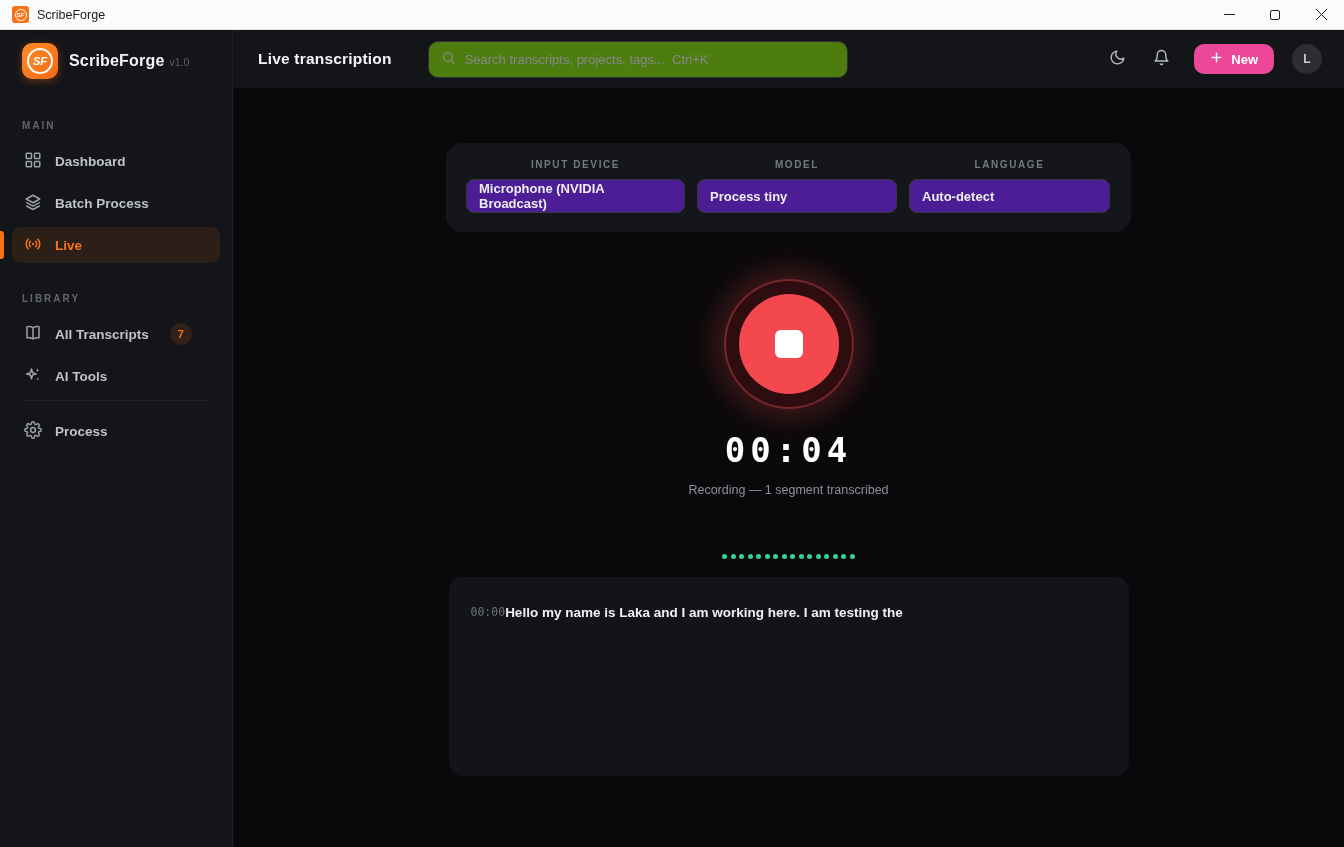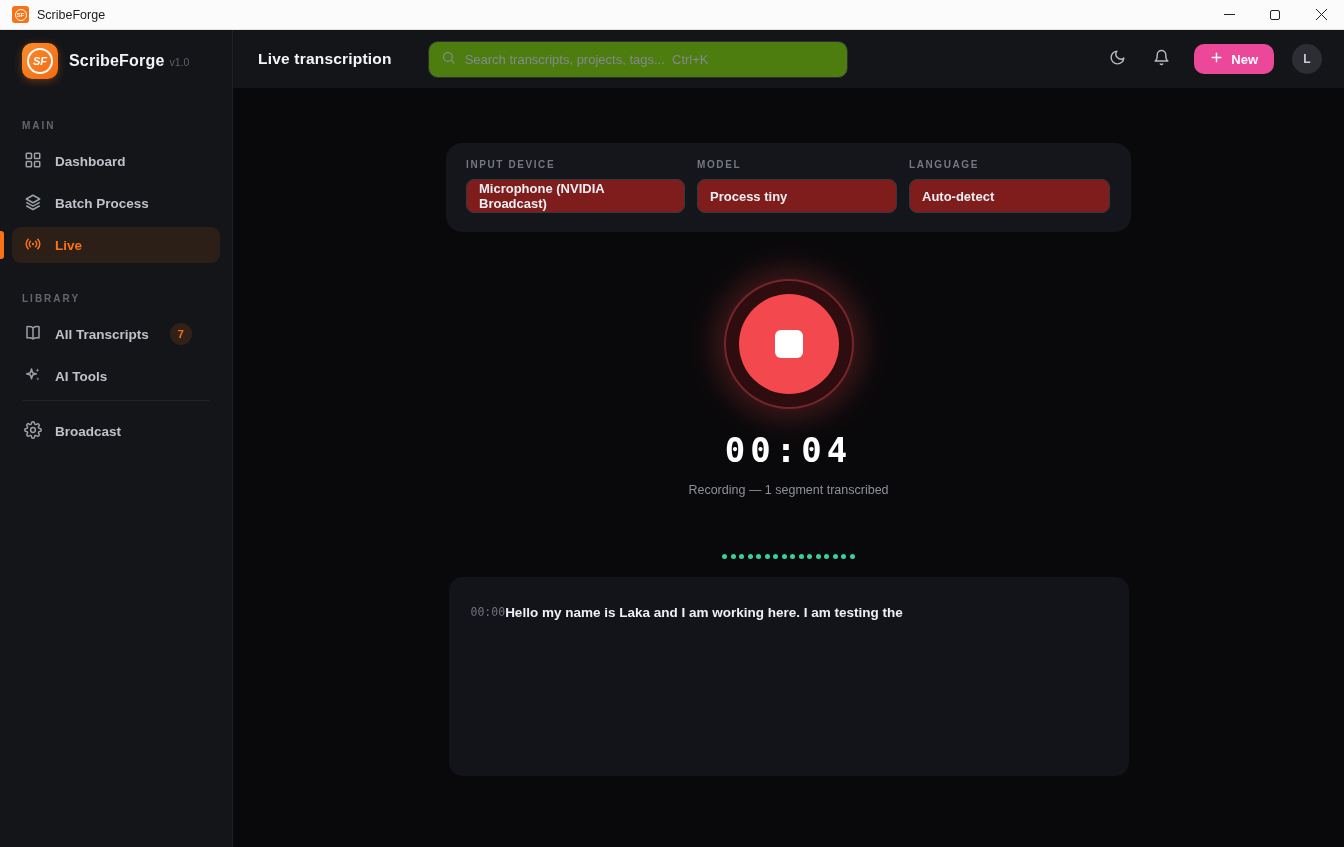--- a/index.html
+++ b/index.html
@@ -49,22 +49,22 @@
   .topbar-right { margin-left:auto; display:flex; align-items:center; gap:10px; }
   .icon-btn { width:34px; height:34px; display:flex; align-items:center; justify-content:center; cursor:pointer; border-radius:8px; }
   .btn-new { display:flex; align-items:center; gap:8px; background:#ec4899; color:#fff; font-size:13px; font-weight:bold; border:none; border-radius:10px; height:30px; padding:0 16px; margin-left:6px; cursor:pointer; font-family:"Liberation Sans", sans-serif; }
   .avatar { width:30px; height:30px; border-radius:50%; background:#2c2e34; color:#c9cdd3; font-size:12px; font-weight:bold; display:flex; align-items:center; justify-content:center; margin-left:8px; cursor:pointer; }
 
   
   .main { flex:1; background:#09090b; display:flex; flex-direction:column; align-items:center; overflow:hidden; }
   .col { width:685px; display:flex; flex-direction:column; align-items:center; }
 
   .controls-panel { width:685px; margin-top:55px; background:#15161b; border-radius:16px; padding:16px 20px 19px 20px; display:grid; grid-template-columns:219px 200px 201px; column-gap:12px; }
-  .field-label { font-size:10px; letter-spacing:1.6px; color:#74787f; font-weight:bold; margin-bottom:9px; }
-  .field-box { height:34px; background:#7f1d1d; border:1px solid #35383f; border-radius:8px; display:flex; align-items:center; padding:0 12px; color:#eceef1; font-size:13px; font-weight:bold; cursor:pointer; }
+  .field-label { font-size:10px; letter-spacing:1.6px; color:#74787f; font-weight:bold; margin-bottom:9px;text-align:center; }
+  .field-box { height:34px; background:#4c1d95; border:1px solid #35383f; border-radius:8px; display:flex; align-items:center; padding:0 12px; color:#eceef1; font-size:13px; font-weight:bold; cursor:pointer; }
 
   .record-wrap { margin-top:62px; position:relative; width:100px; height:100px; }
   .record-glow { position:absolute; inset:-40px; border-radius:50%; background:radial-gradient(circle, rgba(242,70,76,.28) 0%, rgba(242,70,76,.10) 45%, rgba(242,70,76,0) 70%); pointer-events:none; }
   .record-btn { position:relative; width:100px; height:100px; border-radius:50%; background:#f2484e; border:none; cursor:pointer;
     box-shadow:0 0 0 13px rgba(38,10,12,.9), 0 0 0 15px rgba(242,72,78,.35), 0 0 45px 18px rgba(242,72,78,.22);
     display:flex; align-items:center; justify-content:center; }
   .stop-square { width:28px; height:28px; background:#fff; border-radius:6px; }
 
   .timer { margin-top:36px; font-family:"DejaVu Sans Mono", monospace; font-size:34px; font-weight:bold; color:#ffffff; letter-spacing:5px; }
   .status-text { margin-top:13px; font-size:12.5px; color:#8d9199; }
@@ -186,21 +186,21 @@
 
       <div class="nav-divider"></div>
 
       <div class="nav-item">
         <span>
           <svg width="18" height="18" viewBox="0 0 24 24" fill="none" stroke-width="2" stroke-linecap="round" stroke-linejoin="round">
               <circle cx="12" cy="12" r="3.2"></circle>
               <path d="M19.4 15a1.7 1.7 0 0 0 .34 1.87l.06.06a2 2 0 1 1-2.83 2.83l-.06-.06a1.7 1.7 0 0 0-1.87-.34 1.7 1.7 0 0 0-1 1.56V21a2 2 0 1 1-4 0v-.09a1.7 1.7 0 0 0-1-1.56 1.7 1.7 0 0 0-1.87.34l-.06.06a2 2 0 1 1-2.83-2.83l.06-.06a1.7 1.7 0 0 0 .34-1.87 1.7 1.7 0 0 0-1.56-1H3a2 2 0 1 1 0-4h.09a1.7 1.7 0 0 0 1.56-1 1.7 1.7 0 0 0-.34-1.87l-.06-.06a2 2 0 1 1 2.83-2.83l.06.06a1.7 1.7 0 0 0 1.87.34h0a1.7 1.7 0 0 0 1-1.56V3a2 2 0 1 1 4 0v.09a1.7 1.7 0 0 0 1 1.56h0a1.7 1.7 0 0 0 1.87-.34l.06-.06a2 2 0 1 1 2.83 2.83l-.06.06a1.7 1.7 0 0 0-.34 1.87v0a1.7 1.7 0 0 0 1.56 1H21a2 2 0 1 1 0 4h-.09a1.7 1.7 0 0 0-1.56 1Z"></path>
             </svg>
         </span>
-        <span>Broadcast</span>
+        <span>Process</span>
       </div>
     </div>
   </div>
 
   <div class="right-side">
     <div class="topbar">
       <div class="page-title">Live transcription</div>
 
       <div class="search">
         <span>

